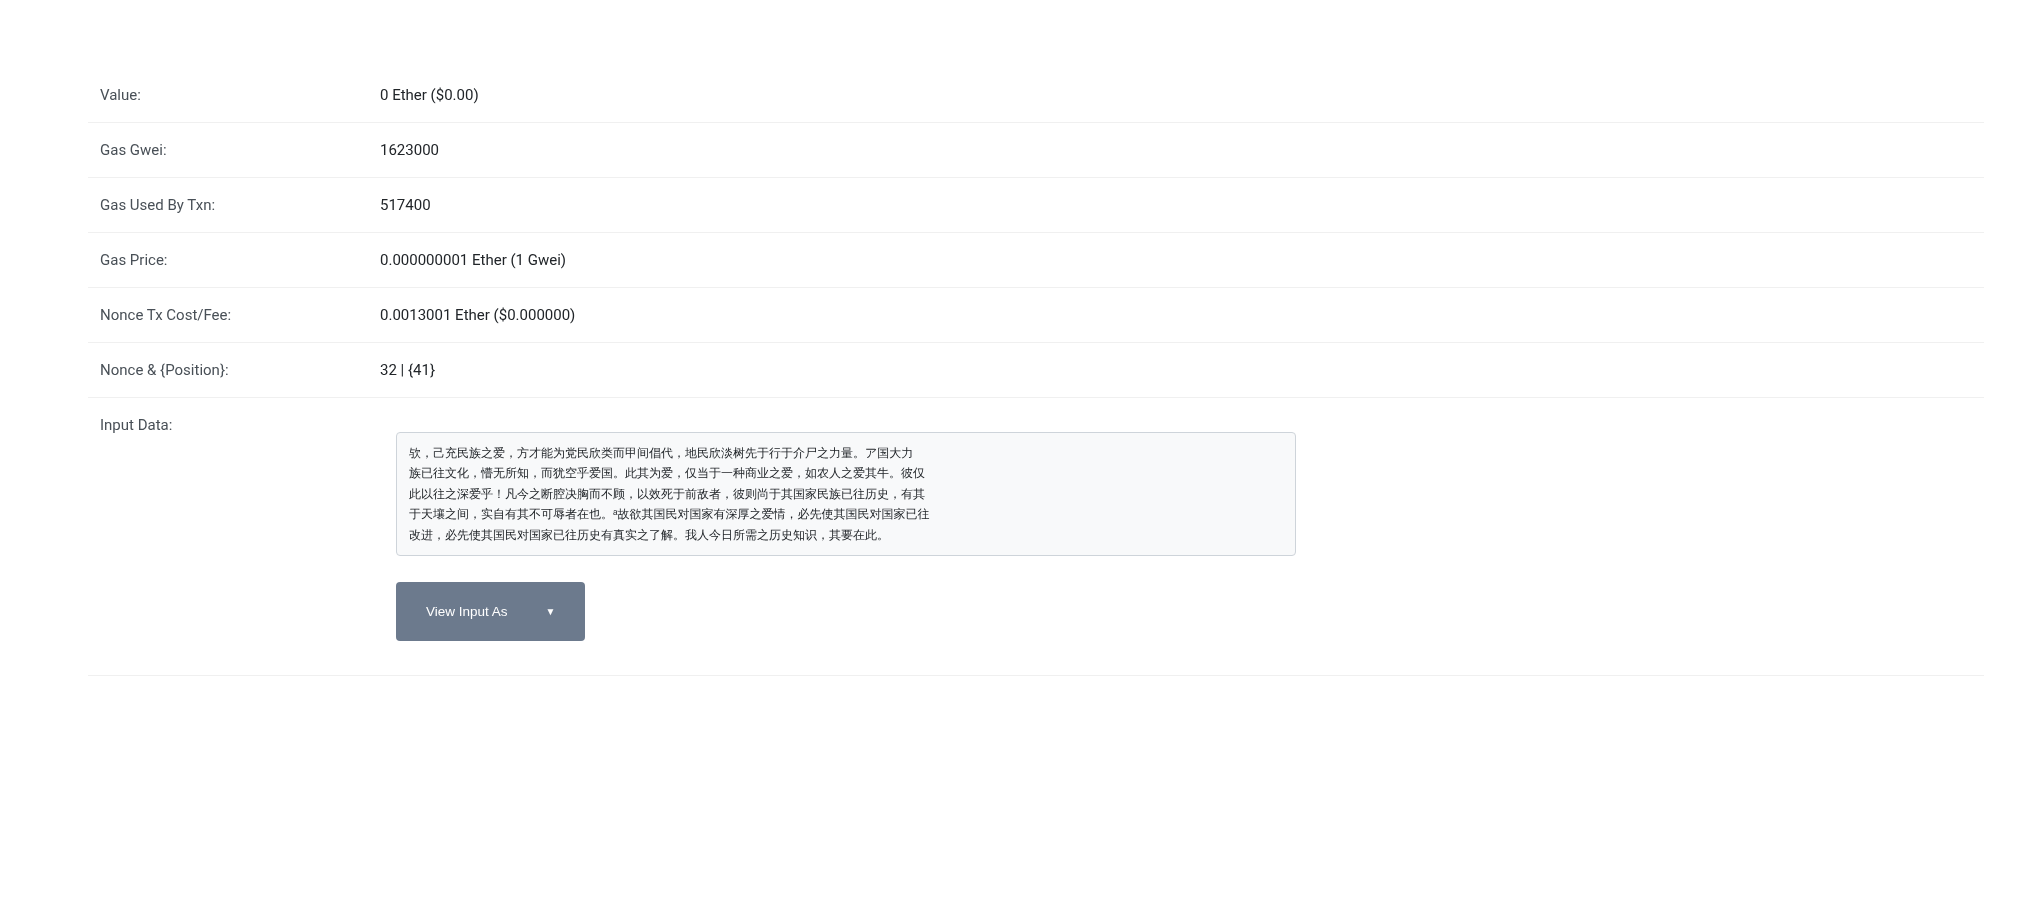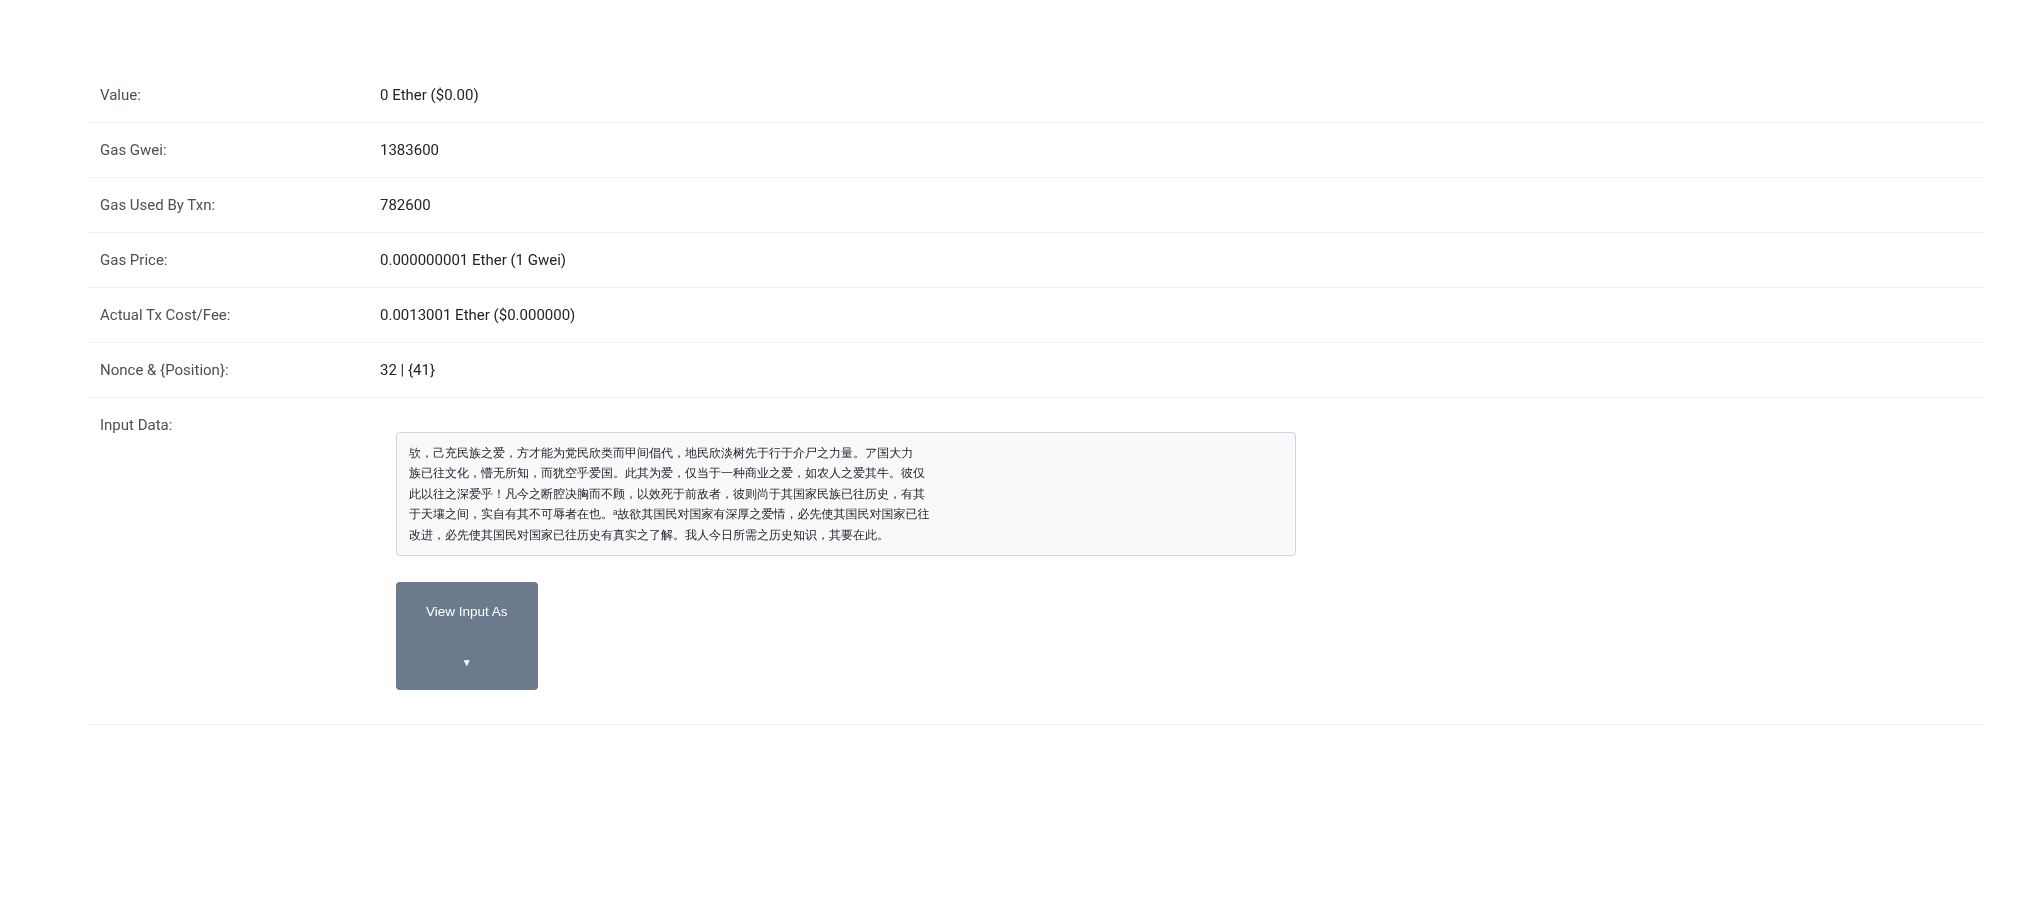--- a/index.html
+++ b/index.html
@@ -61,50 +61,49 @@
       align-items: center;
       gap: 6px;
       margin-top: 10px;
       padding: 6px 14px;
       background: #6c7a8d;
       color: #fff;
       border: none;
       border-radius: 4px;
       font-size: 13.5px;
       cursor: pointer;
-      flex-direction: column;
     }
 
     .view-input-btn .chevron {
       font-size: 10px;
     }
   </style>
 </head>
 <body>
 
 <table class="detail-table">
   <tbody id="detail-rows">
       <tr>
         <td>Value:</td>
         <td>0 Ether ($0.00)</td>
       </tr>
       <tr>
         <td>Gas Gwei:</td>
-        <td>1383600</td>
+        <td>1623000</td>
       </tr>
       <tr>
         <td>Gas Used By Txn:</td>
-        <td>782600</td>
+        <td>517400</td>
       </tr>
       <tr>
         <td>Gas Price:</td>
         <td>0.000000001 Ether (1 Gwei)</td>
       </tr>
       <tr>
-        <td>Actual Tx Cost/Fee:</td>
+        <td>Nonce Tx Cost/Fee:</td>
         <td>0.0013001 Ether ($0.000000)</td>
       </tr>
       <tr>
         <td>Nonce &amp; {Position}:</td>
         <td>32 | {41}</td>
       </tr>
     </tbody>
   <tbody>
       <tr>
     <td>Input Data:</td>

